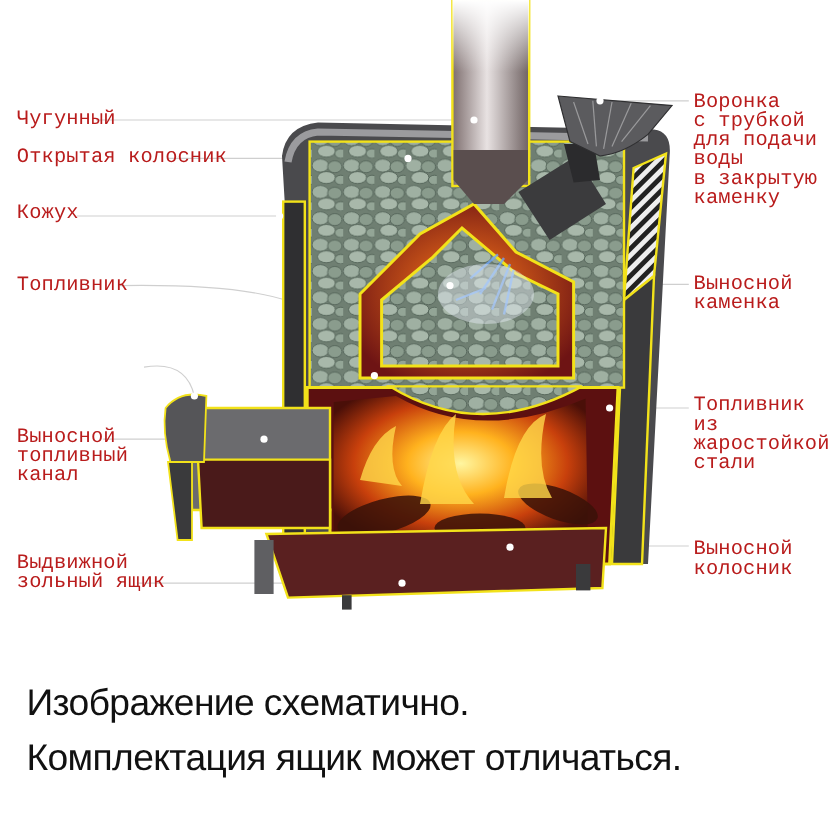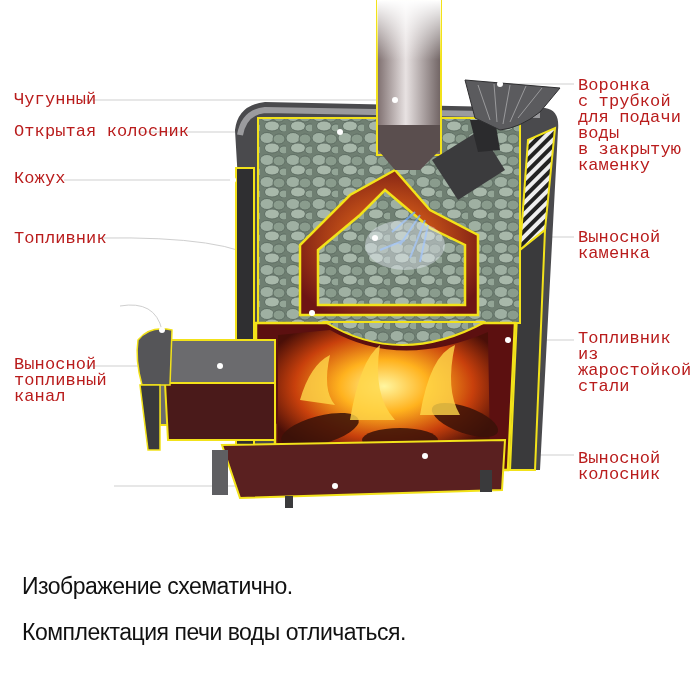--- a/index.html
+++ b/index.html
@@ -1,19 +1,19 @@
 <!DOCTYPE html>
 <html><head>
   <meta charset="utf-8">
   <style>
     html, body { margin: 0; padding: 0; background: #ffffff; }
     body { width: 700px; height: 700px; position: relative; overflow: hidden; font-family: "DejaVu Serif", serif; }
     .diagram { position: absolute; left: 0; top: 0; width: 700px; height: 540px; }
     .label { position: absolute; font-family: Liberation Mono, monospace; font-size: 17px; line-height: 16px; color: #b91c1c; white-space: pre-line; letter-spacing: 0.1px; }
-    .caption { position: absolute; left: 22px; width: 670px; font-family: "Liberation Sans", "DejaVu Sans", sans-serif; font-size: 23px; color: #111; letter-spacing: -0.5px; line-height: 40px; }
+    .caption { position: absolute; left: 22px; width: 670px; font-family: "Liberation Sans", "DejaVu Sans", sans-serif; font-size: 31px; color: #111; letter-spacing: -0.5px; line-height: 40px; }
     svg { position: absolute; left: 0; top: 0; }
   </style>
 </head>
 <body>
 
 <div class="diagram">
   <svg width="700" height="540" viewBox="0 0 700 540">
     <defs>
       <linearGradient id="pipeG" x1="0" x2="1" y1="0" y2="0">
         <stop offset="0" stop-color="#7d6e6e"></stop>
@@ -141,30 +141,32 @@
     </g>
   </svg>
 
   <div class="label" style="left:14px;top:92px">Чугунный</div>
   <div class="label" style="left:14px;top:124px">Открытая колосник</div>
   <div class="label" style="left:14px;top:171px">Кожух</div>
   <div class="label" style="left:14px;top:231px">Топливник</div>
   <div class="label" style="left:14px;top:357px">Выносной
 топливный
 канал</div>
+  <div class="label" style="left:14px;top:462px">Выдвижной
+зольный ящик</div>
 
   <div class="label" style="left:578px;top:78px">Воронка
 с трубкой
 для подачи
 воды
 в закрытую
 каменку</div>
   <div class="label" style="left:578px;top:230px">Выносной
 каменка</div>
   <div class="label" style="left:578px;top:331px">Топливник
 из жаростойкой
 стали</div>
   <div class="label" style="left:578px;top:451px">Выносной
 колосник</div>
 </div>
 
 <div class="caption" style="top:566px">Изображение схематично.</div>
-<div class="caption" style="top:612px">Комплектация печи воды отличаться.</div>
+<div class="caption" style="top:612px">Комплектация ящик может отличаться.</div>
 
 </body></html>

